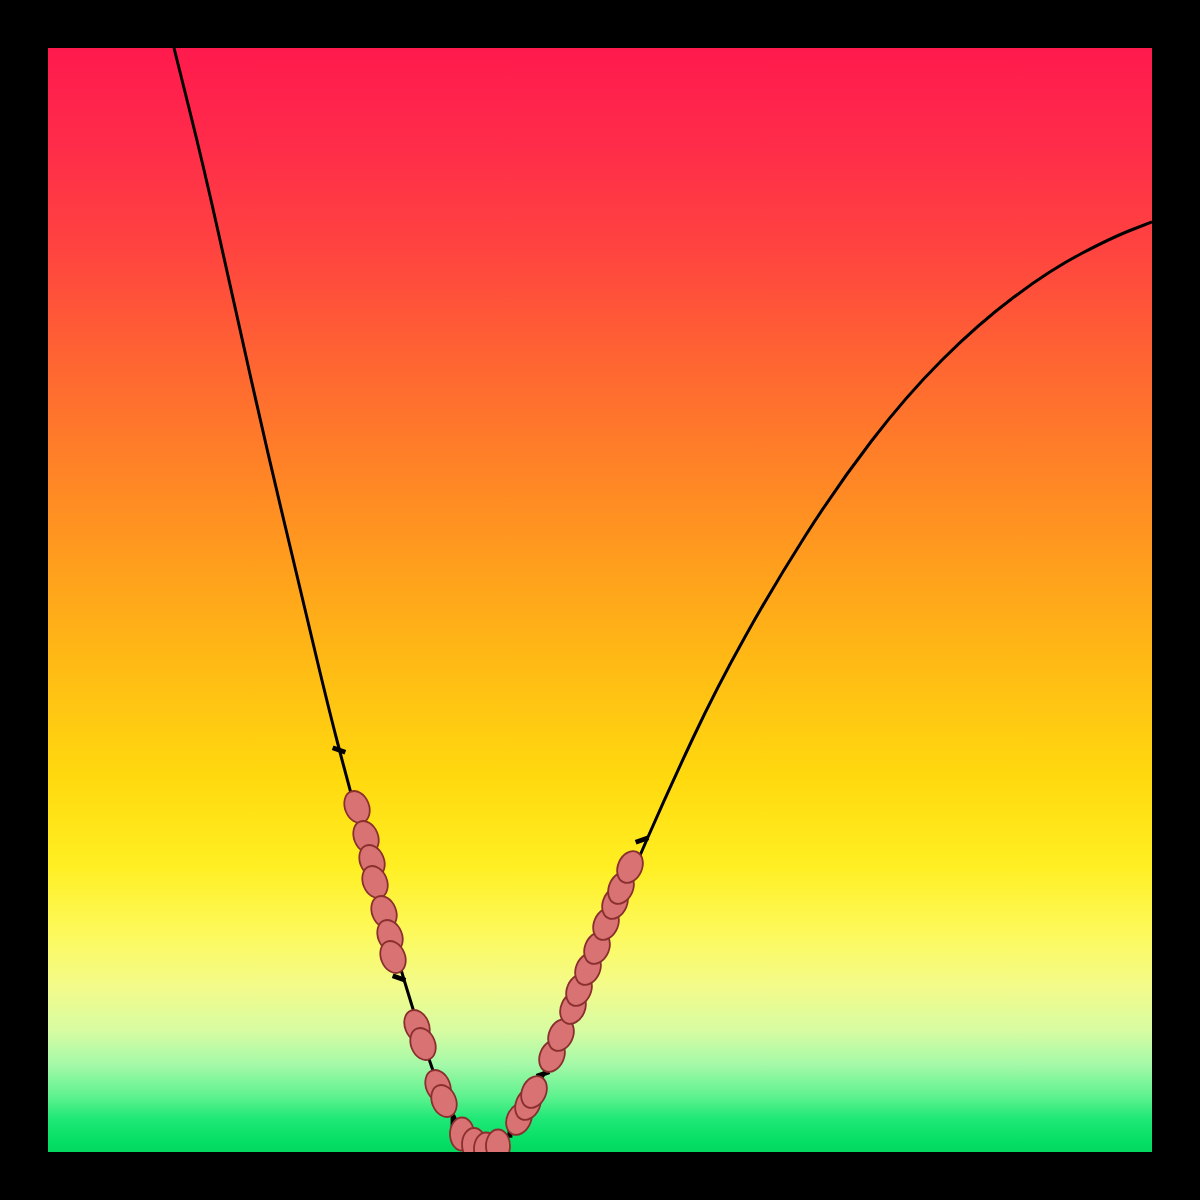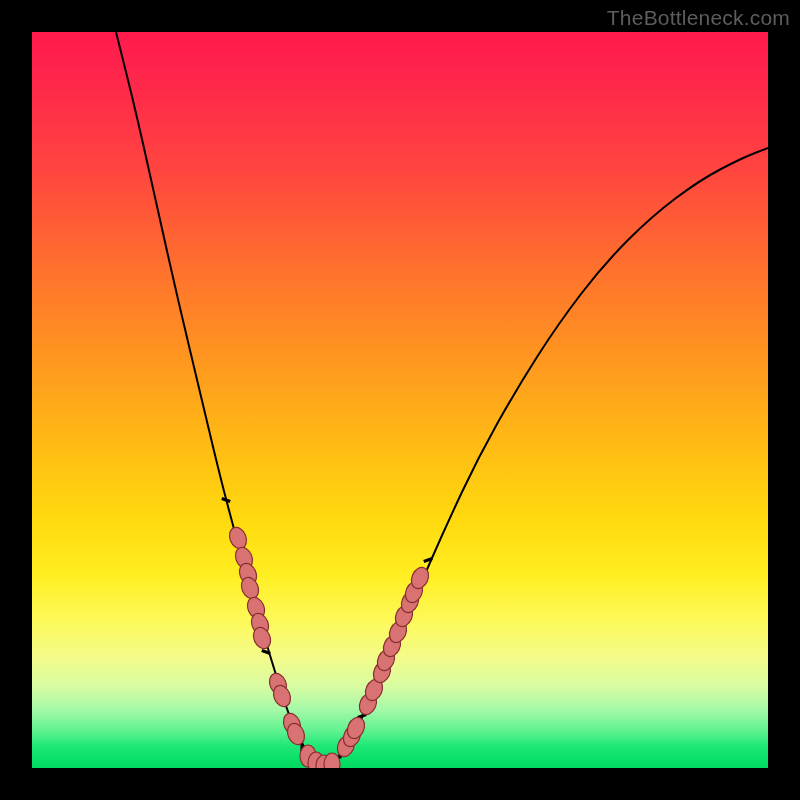--- a/index.html
+++ b/index.html
@@ -107,14 +107,13 @@
           <ellipse cx="354" cy="628" rx="8" ry="11" class="dot-outline" transform="rotate(24 354 628)"></ellipse>
           <ellipse cx="360" cy="614" rx="8" ry="11" class="dot-outline" transform="rotate(24 360 614)"></ellipse>
           <ellipse cx="366" cy="600" rx="8" ry="11" class="dot-outline" transform="rotate(24 366 600)"></ellipse>
           <ellipse cx="372" cy="584" rx="8" ry="11" class="dot-outline" transform="rotate(24 372 584)"></ellipse>
           <ellipse cx="378" cy="570" rx="8" ry="11" class="dot-outline" transform="rotate(24 378 570)"></ellipse>
           <ellipse cx="382" cy="560" rx="8" ry="11" class="dot-outline" transform="rotate(24 382 560)"></ellipse>
           <ellipse cx="388" cy="546" rx="8" ry="11" class="dot-outline" transform="rotate(24 388 546)"></ellipse>
         </g>
     </svg>
   </div>
-  <div class="watermark">TheBottleneck.com</div>
 </div>
 
 </body></html>

